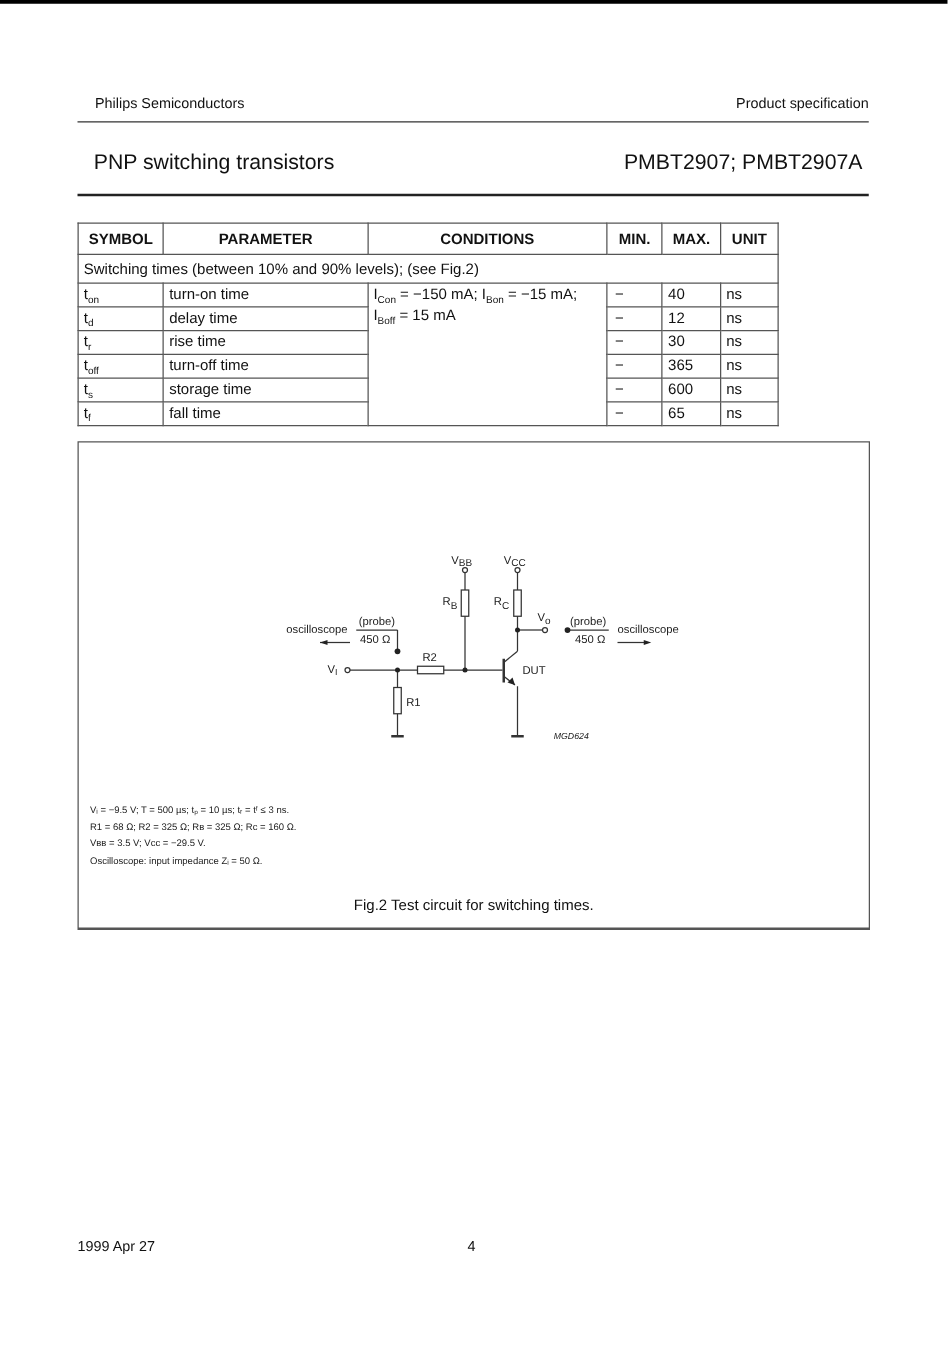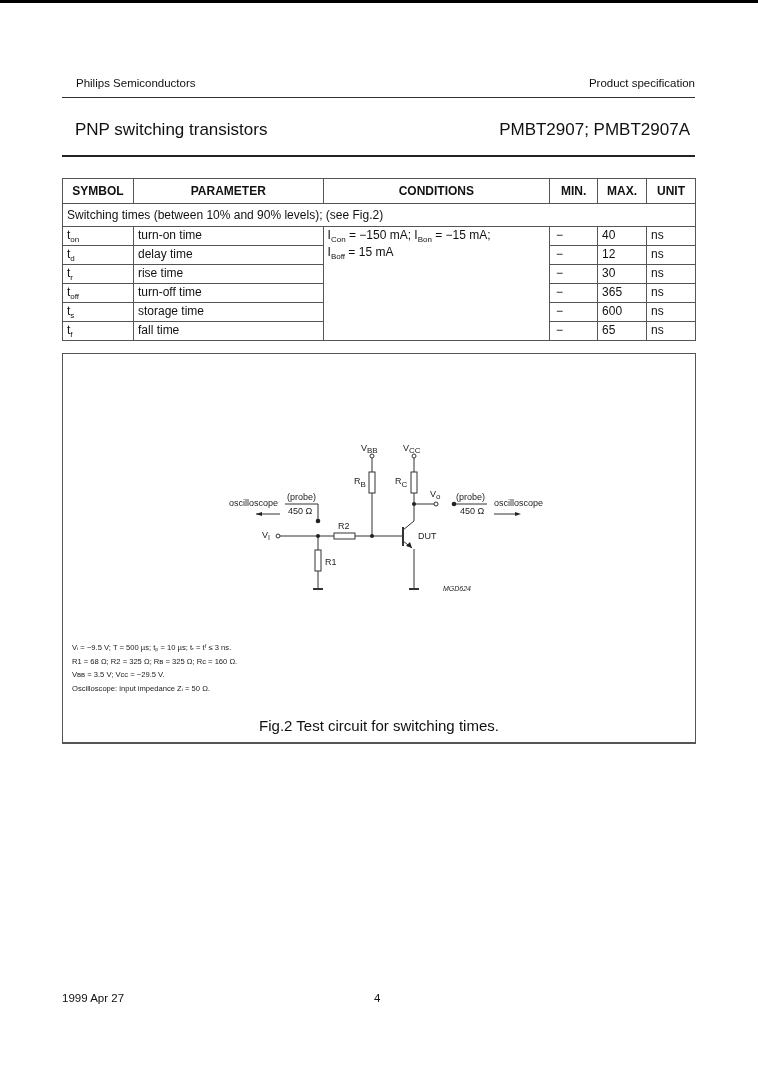--- a/index.html
+++ b/index.html
@@ -6,32 +6,32 @@
     body { width:758px; height:1079px; position:relative; overflow:hidden;
       font-family:"Liberation Sans", sans-serif; color:#111; }
     .topbar { position:absolute; left:0; top:0; width:758px; height:3px; background:#000; }
     .hdr-left { position:absolute; left:76px; top:77px; font-size:11.5px; }
     .hdr-right { position:absolute; right:63px; top:77px; font-size:11.5px; }
     .rule1 { position:absolute; left:62px; width:633px; top:97px; height:0; border-top:1.5px solid #333; }
     .title-left { position:absolute; left:75px; top:120px; font-size:17px; }
     .title-right { position:absolute; right:68px; top:120px; font-size:17px;margin-left:20px; }
     .rule2 { position:absolute; left:62px; width:633px; top:155px; height:0; border-top:2px solid #222; }
 
-    table.spec { position:absolute; left:62px; top:178px; width:634px; border-collapse:collapse; font-size:12px; }
+    table.spec { position:absolute; left:62px; top:178px; width:561px; border-collapse:collapse; font-size:12px; }
     table.spec td, table.spec th { border:1px solid #555; padding:0 4px; height:18px; line-height:17px; vertical-align:top; }
     table.spec th { font-weight:bold; height:24px; line-height:24px; vertical-align:middle; text-align:center; }
     table.spec .grp { font-weight:normal; }
     table.spec .grp b { font-weight:normal; }
     sub { font-size:8px; vertical-align:-3px; line-height:0; }
     .minus { padding-left:6px !important; }
 
     .figbox { position:absolute; left:62px; top:353px; width:632px; height:388px; border:1px solid #555; border-bottom-width:2px; border-right-width:1.5px; }
     .circuit { position:absolute; left:0; top:0; }
     .notes { position:absolute; left:72px; top:641px; font-size:7.6px; line-height:13.5px; color:#222; }
-    .caption { position:absolute; left:0; width:758px; top:717px; text-align:center; font-size:15px; }
+    .caption { position:absolute; left:0; width:758px; top:717px; text-align:center; font-size:12px; }
     .foot-left { position:absolute; left:62px; top:992px; font-size:11.5px; }
     .foot-page { position:absolute; left:374px; top:992px; font-size:11.5px; }
     svg text { font-family:"Liberation Sans", sans-serif; fill:#222; }
   </style>
 </head>
 <body>
 
 <div class="topbar"></div>
 
 <div class="hdr-left">Philips Semiconductors</div>

